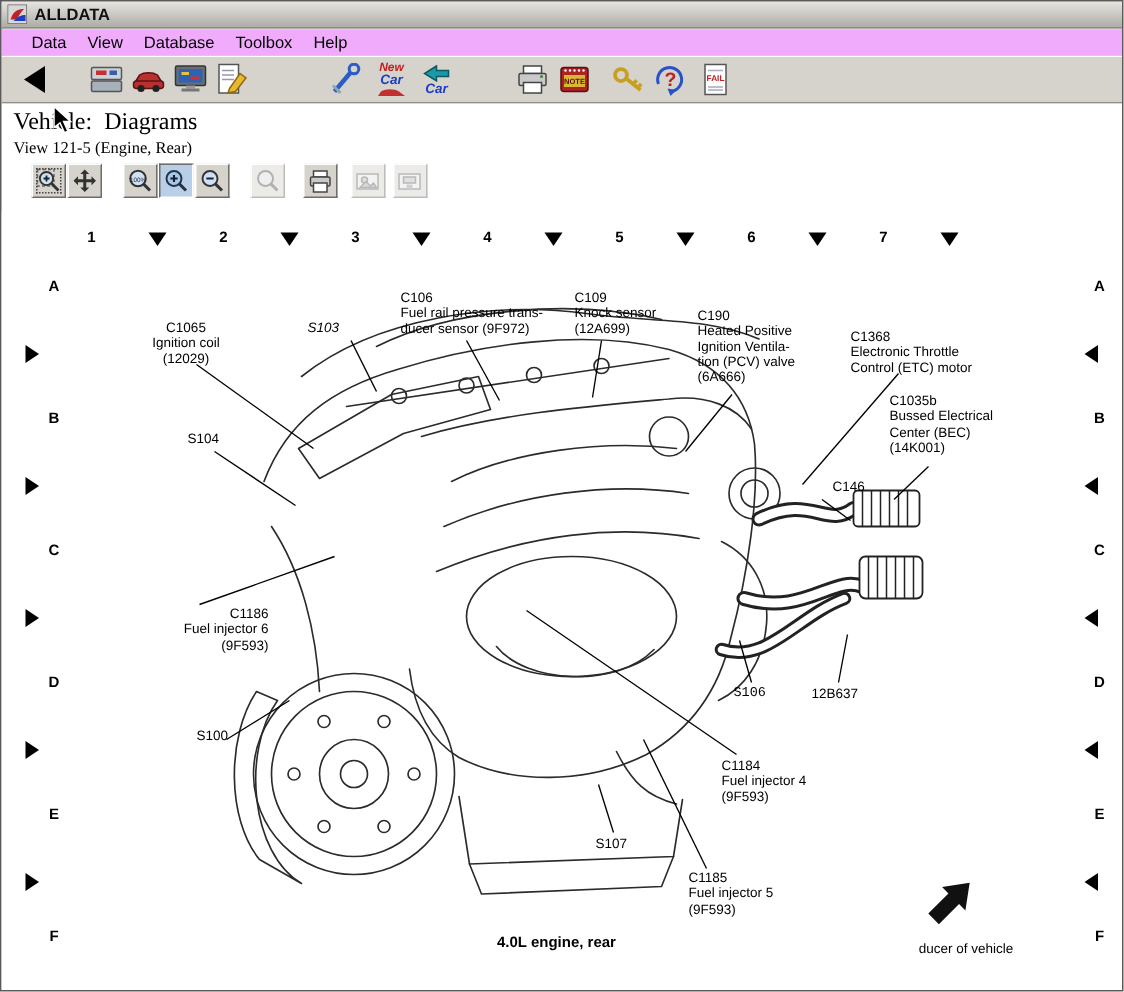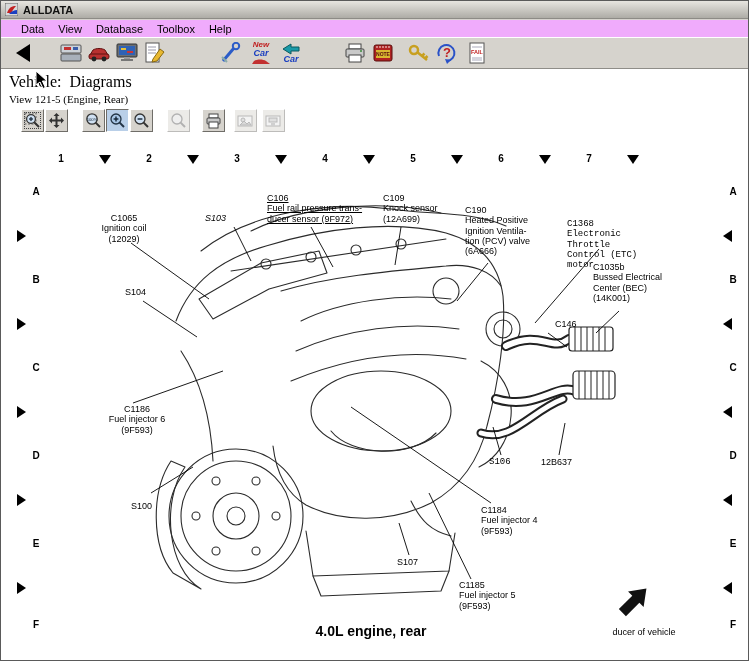--- a/index.html
+++ b/index.html
@@ -50,21 +50,21 @@
   
   .diagram-area { position:absolute; left:0; top:140px; right:0; bottom:0; background:#fff; }
   .grid-num, .grid-letter { position:absolute; font-size:10px; font-weight:600; color:#000; width:14px; text-align:center; }
   .tri-down { position:absolute; width:0; height:0; border-left:6px solid transparent;
               border-right:6px solid transparent; border-top:9px solid #000; }
   .tri-rightp { position:absolute; width:0; height:0; border-top:6px solid transparent;
                border-bottom:6px solid transparent; border-left:9px solid #000; }
   .tri-leftp { position:absolute; width:0; height:0; border-top:6px solid transparent;
               border-bottom:6px solid transparent; border-right:9px solid #000; }
   .callout { position:absolute; font-size:9px; line-height:1.15; color:#000; white-space:pre-line; }
-  .caption { position:absolute; font-size:14px; font-weight:bold; color:#000; text-align:center; }
+  .caption { position:absolute; font-size:10px; font-weight:bold; color:#000; text-align:center; }
   .front-label { position:absolute; font-size:9px; color:#000; text-align:center; }
   svg { display:block; }
 </style>
 </head>
 <body>
 
 <div id="app">
 
   <div class="titlebar">
     <span class="appicon">
@@ -405,44 +405,44 @@
         <line x1="440" y1="332" x2="300" y2="236"></line>
         <line x1="358" y1="384" x2="348" y2="352"></line>
         <line x1="420" y1="408" x2="378" y2="322"></line>
       </g>
     </svg>
 
     <div class="callout" style="left:82px;  top:72px;  width:82px;  text-align:center;">C1065
 Ignition coil
 (12029)</div>
     <div class="callout" style="left:204px; top:72px;  width:40px;font-style:italic;">S103</div>
-    <div class="callout" style="left:266px; top:52px;  width:112px;text-decoration:underline;">C106
+    <div class="callout" style="left:266px; top:52px;  width:112px;">C106
 Fuel rail pressure trans-
 ducer sensor (9F972)</div>
     <div class="callout" style="left:382px; top:52px;  width:80px;">C109
 Knock sensor
 (12A699)</div>
     <div class="callout" style="left:464px; top:64px;  width:92px;">C190
 Heated Positive
 Ignition Ventila-
 tion (PCV) valve
 (6A666)</div>
-    <div class="callout" style="left:566px; top:78px;  width:100px;font-family:Liberation Mono, monospace;">C1368
+    <div class="callout" style="left:566px; top:78px;  width:100px;">C1368
 Electronic Throttle
 Control (ETC) motor</div>
     <div class="callout" style="left:592px; top:121px; width:90px;">C1035b
 Bussed Electrical
 Center (BEC)
 (14K001)</div>
     <div class="callout" style="left:124px; top:146px; width:40px;">S104</div>
     <div class="callout" style="left:554px; top:178px; width:40px;">C146</div>
-    <div class="callout" style="left:94px;  top:263px; width:84px;  text-align:center;">C1186
+    <div class="callout" style="left:94px;  top:263px; width:84px;  text-align:right;">C1186
 Fuel injector 6
 (9F593)</div>
-    <div class="callout" style="left:130px; top:360px; width:40px;">S100</div>
+    <div class="callout" style="left:130px; top:344px; width:40px;">S100</div>
     <div class="callout" style="left:488px; top:316px; width:40px;font-family:Liberation Mono, monospace;">S106</div>
     <div class="callout" style="left:540px; top:316px; width:54px;">12B637</div>
     <div class="callout" style="left:480px; top:364px; width:84px;">C1184
 Fuel injector 4
 (9F593)</div>
     <div class="callout" style="left:396px; top:416px; width:40px;">S107</div>
     <div class="callout" style="left:458px; top:439px; width:84px;">C1185
 Fuel injector 5
 (9F593)</div>
 

